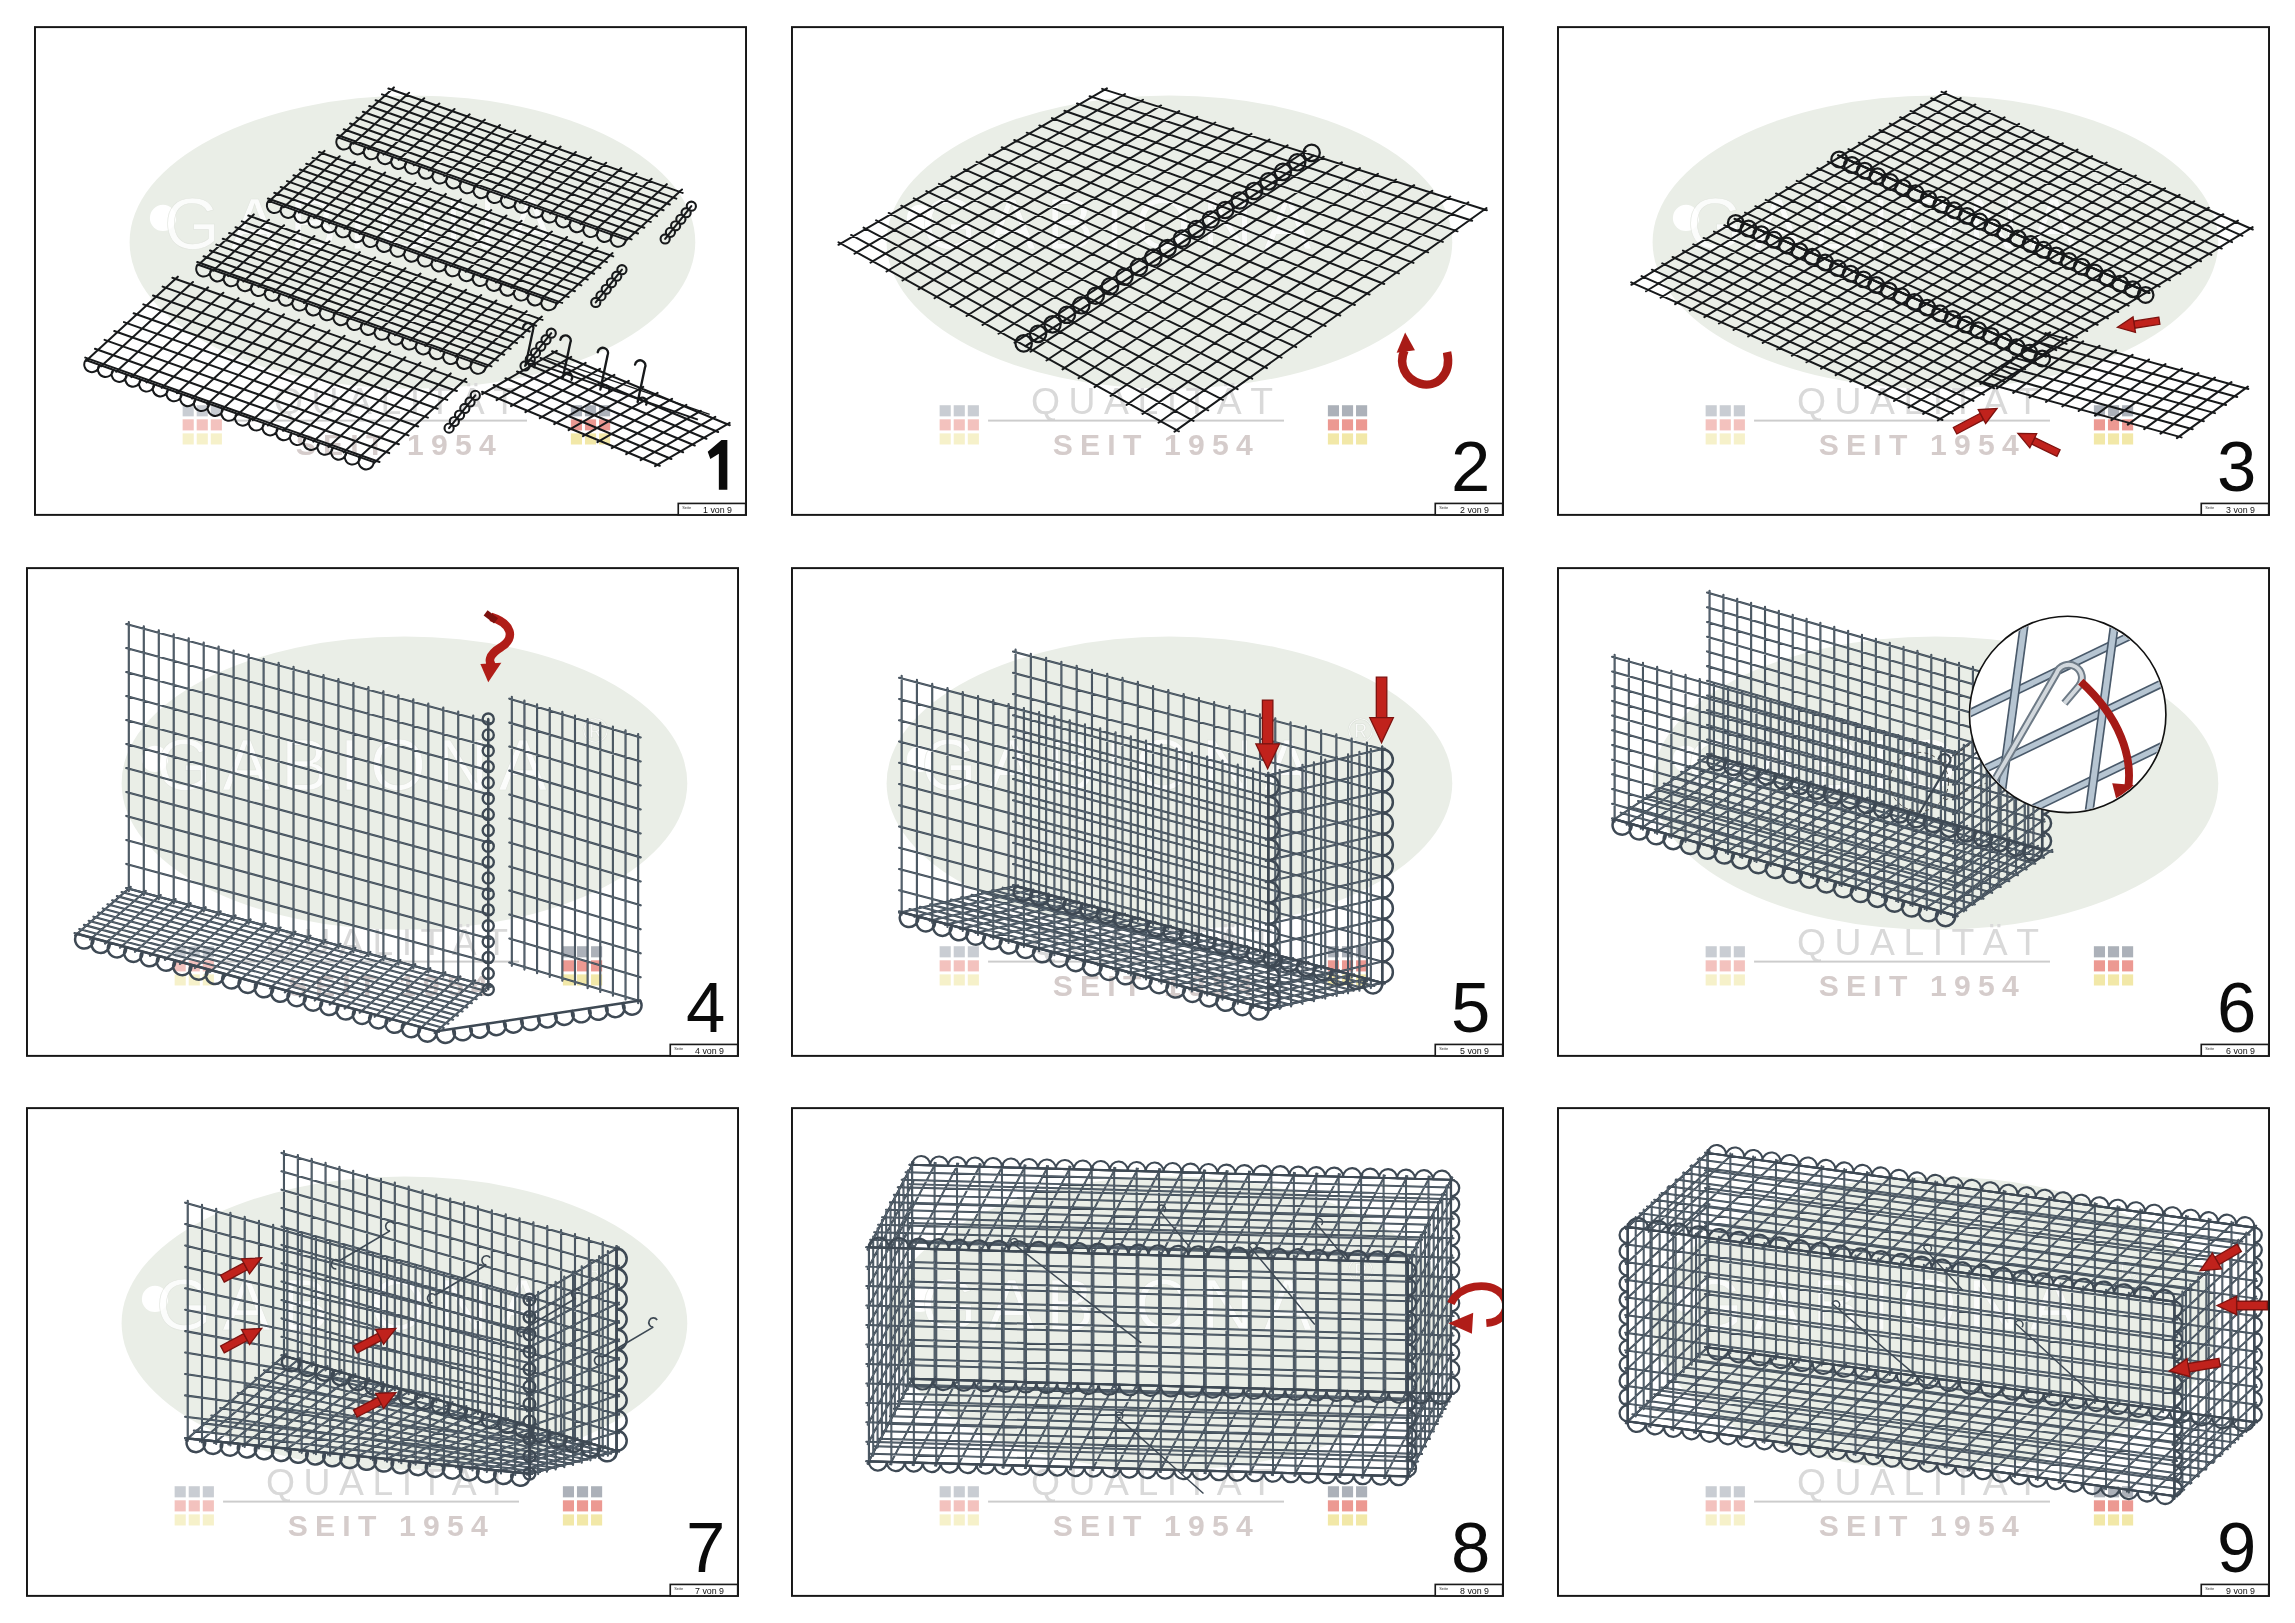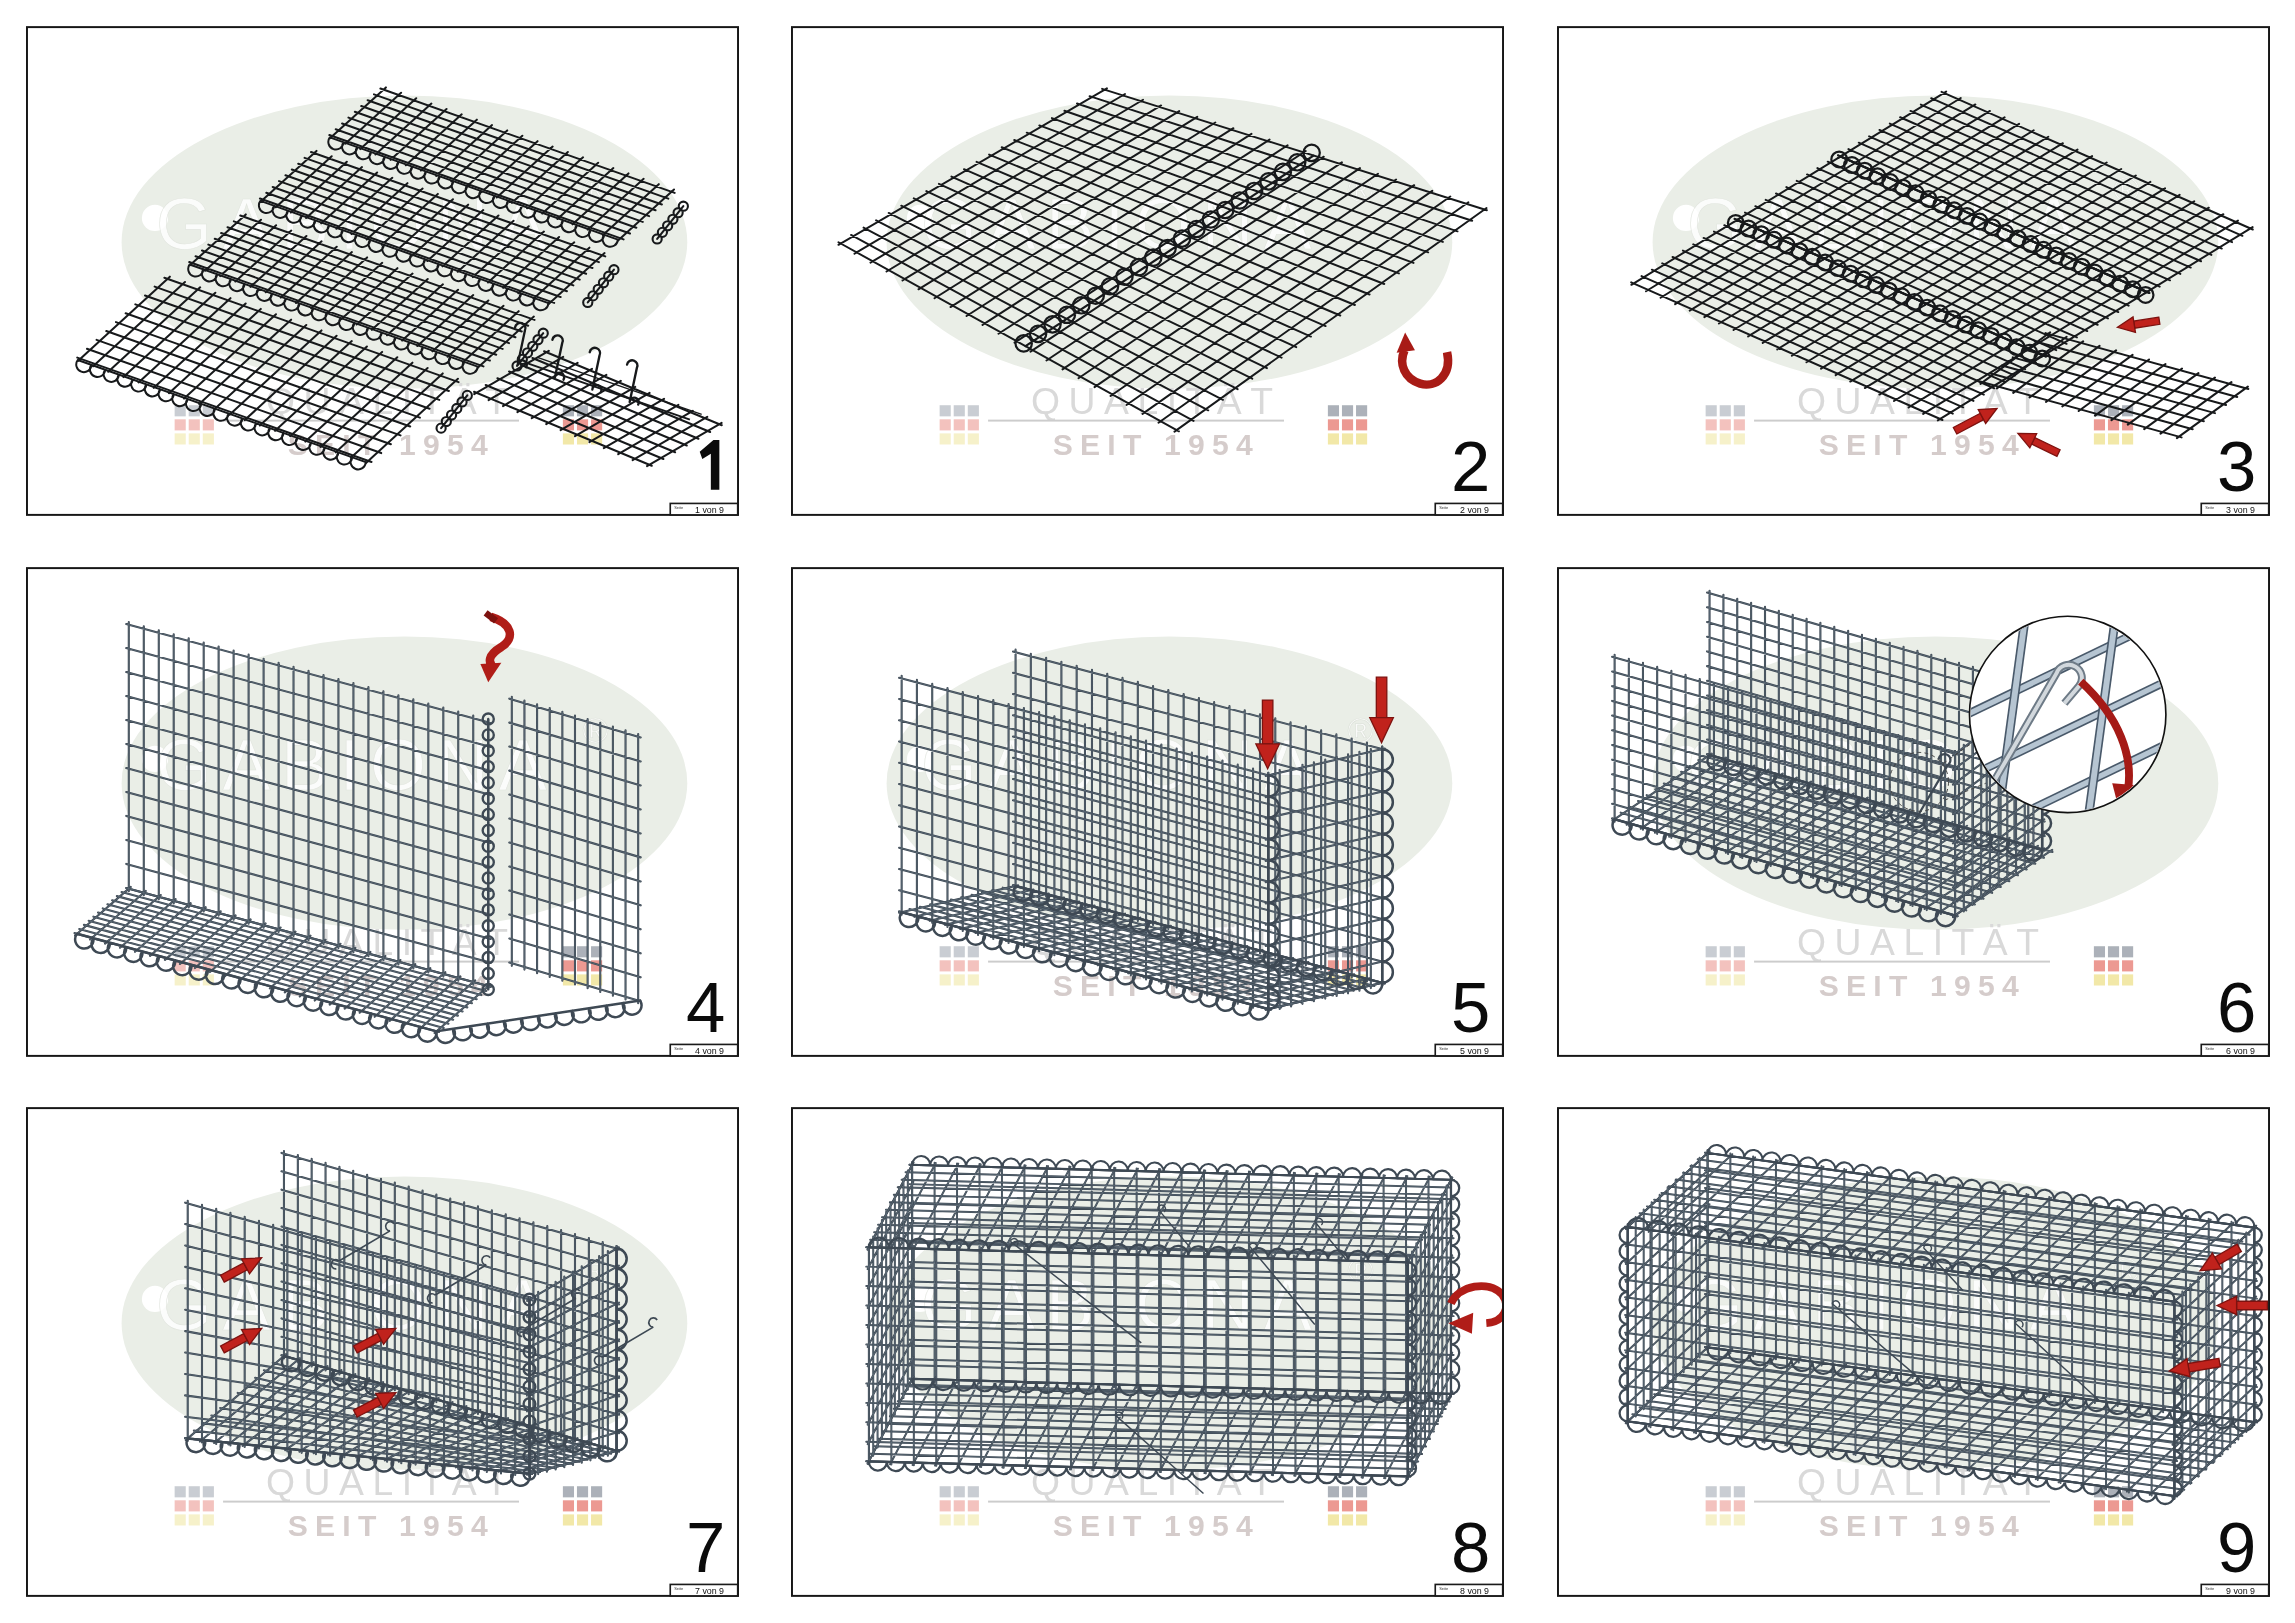--- a/index.html
+++ b/index.html
@@ -29,21 +29,21 @@
           <rect x="820.0" y="600.5" width="17" height="17" fill="#e8837b"></rect>
           <rect x="841.5" y="600.5" width="17" height="17" fill="#e8837b"></rect>
           <rect x="863.0" y="600.5" width="17" height="17" fill="#e8837b"></rect>
           <rect x="820.0" y="622.0" width="17" height="17" fill="#f0e495"></rect>
           <rect x="841.5" y="622.0" width="17" height="17" fill="#f0e495"></rect>
           <rect x="863.0" y="622.0" width="17" height="17" fill="#f0e495"></rect>
         </g>
       </g>
     </defs>
   </svg>
-<div class="p" style="left:26px;top:26px;width:713px;height:490px"><svg width="713" height="490" viewBox="0 0 1089 748">
+<div class="p" style="left:34px;top:26px;width:713px;height:490px"><svg width="713" height="490" viewBox="0 0 1089 748">
       <use href="#wm"></use>
       <defs>
         <path id="m1" d="M549.7,93.6L464.3,171.4M572.9,101.8L487.5,179.6M596.0,110.1L510.6,187.8M619.2,118.3L533.8,196.0M642.3,126.5L556.9,204.2M665.5,134.7L580.1,212.4M688.6,142.9L603.2,220.6M711.8,151.1L626.4,228.8M735.0,159.3L649.6,237.0M758.1,167.5L672.7,245.3M781.3,175.7L695.9,253.5M804.4,184.0L719.0,261.7M827.6,192.2L742.2,269.9M850.8,200.4L765.4,278.1M873.9,208.6L788.5,286.3M897.1,216.8L811.7,294.5M920.2,225.0L834.8,302.7M943.4,233.2L858.0,310.9M966.5,241.4L881.1,319.2M989.7,249.6L904.3,327.4M541.3,95.3L990.7,254.7M531.5,104.2L981.0,263.5M521.8,113.1L971.2,272.4M512.0,122.0L961.5,281.3M502.3,130.8L951.7,290.2M492.5,139.7L942.0,299.0M482.8,148.6L932.2,307.9M473.0,157.5L922.5,316.8M463.3,166.3L912.7,325.7" fill="none" stroke-linecap="round"></path>
       </defs>
       <use href="#m1" stroke="#17191b" stroke-width="3.1"></use>
       <path d="M464.0,170.0L904.0,326.0M464.0,170.0a11.6,11.6 0 1,0 20.95,7.43a11.6,11.6 0 1,0 20.95,7.43a11.6,11.6 0 1,0 20.95,7.43a11.6,11.6 0 1,0 20.95,7.43a11.6,11.6 0 1,0 20.95,7.43a11.6,11.6 0 1,0 20.95,7.43a11.6,11.6 0 1,0 20.95,7.43a11.6,11.6 0 1,0 20.95,7.43a11.6,11.6 0 1,0 20.95,7.43a11.6,11.6 0 1,0 20.95,7.43a11.6,11.6 0 1,0 20.95,7.43a11.6,11.6 0 1,0 20.95,7.43a11.6,11.6 0 1,0 20.95,7.43a11.6,11.6 0 1,0 20.95,7.43a11.6,11.6 0 1,0 20.95,7.43a11.6,11.6 0 1,0 20.95,7.43a11.6,11.6 0 1,0 20.95,7.43a11.6,11.6 0 1,0 20.95,7.43a11.6,11.6 0 1,0 20.95,7.43a11.6,11.6 0 1,0 20.95,7.43a11.6,11.6 0 1,0 20.95,7.43" fill="none" stroke="#17191b" stroke-width="3.0" stroke-linecap="round" stroke-linejoin="round"></path>
       <path d="M1004.0,275.0L964.0,325.0M997.0,275.0a7,7 0 1,0 14,0a7,7 0 1,0 -14,0M989.0,285.0a7,7 0 1,0 14,0a7,7 0 1,0 -14,0M981.0,295.0a7,7 0 1,0 14,0a7,7 0 1,0 -14,0M973.0,305.0a7,7 0 1,0 14,0a7,7 0 1,0 -14,0M965.0,315.0a7,7 0 1,0 14,0a7,7 0 1,0 -14,0M957.0,325.0a7,7 0 1,0 14,0a7,7 0 1,0 -14,0" fill="none" stroke="#17191b" stroke-width="3.2" stroke-linecap="round" stroke-linejoin="round"></path>
       <defs>
         <path id="m2" d="M443.7,190.6L358.3,268.4M466.9,198.8L381.5,276.6M490.0,207.1L404.6,284.8M513.2,215.3L427.8,293.0M536.3,223.5L450.9,301.2M559.5,231.7L474.1,309.4M582.6,239.9L497.2,317.6M605.8,248.1L520.4,325.8M629.0,256.3L543.6,334.0M652.1,264.5L566.7,342.3M675.3,272.7L589.9,350.5M698.4,281.0L613.0,358.7M721.6,289.2L636.2,366.9M744.8,297.4L659.4,375.1M767.9,305.6L682.5,383.3M791.1,313.8L705.7,391.5M814.2,322.0L728.8,399.7M837.4,330.2L752.0,407.9M860.5,338.4L775.1,416.2M883.7,346.6L798.3,424.4M435.3,192.3L884.7,351.7M425.5,201.2L875.0,360.5M415.8,210.1L865.2,369.4M406.0,219.0L855.5,378.3M396.3,227.8L845.7,387.2M386.5,236.7L836.0,396.0M376.8,245.6L826.2,404.9M367.0,254.5L816.5,413.8M357.3,263.3L806.7,422.7" fill="none" stroke-linecap="round"></path>
       </defs>

